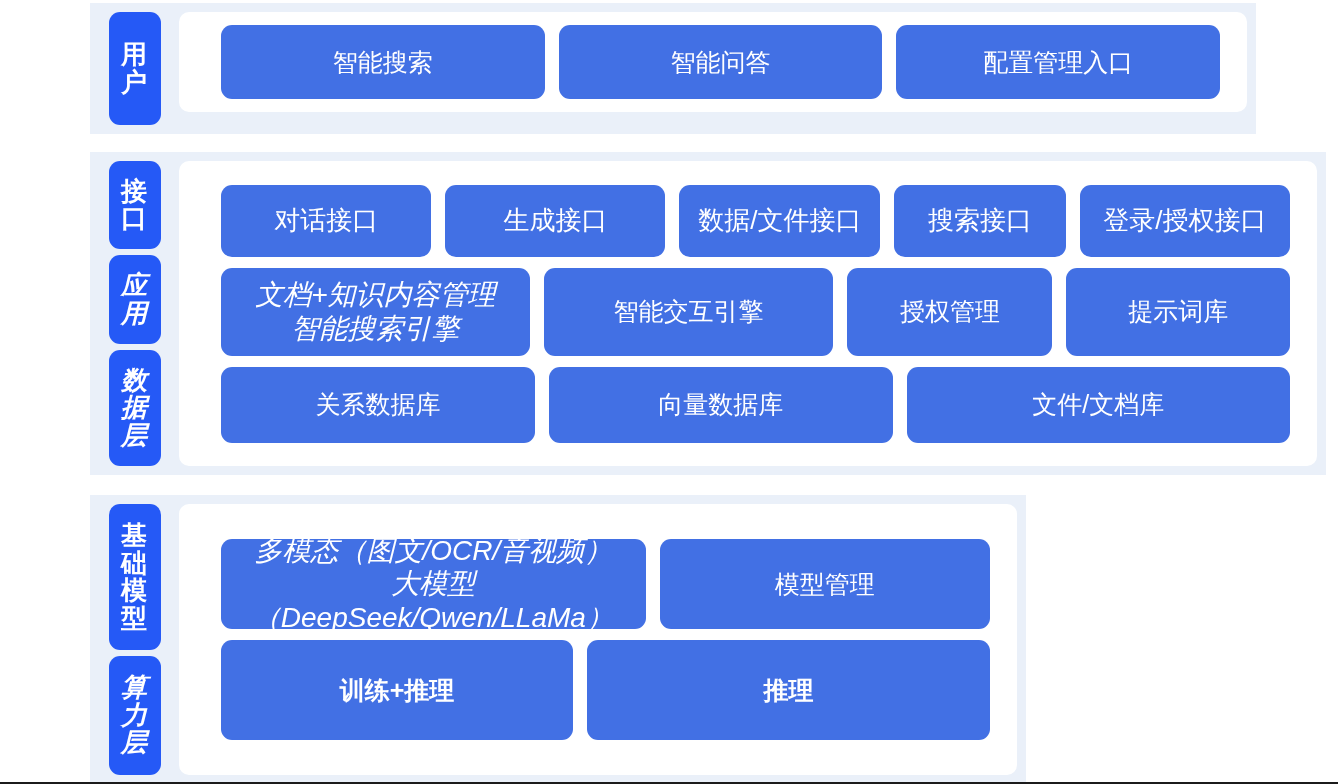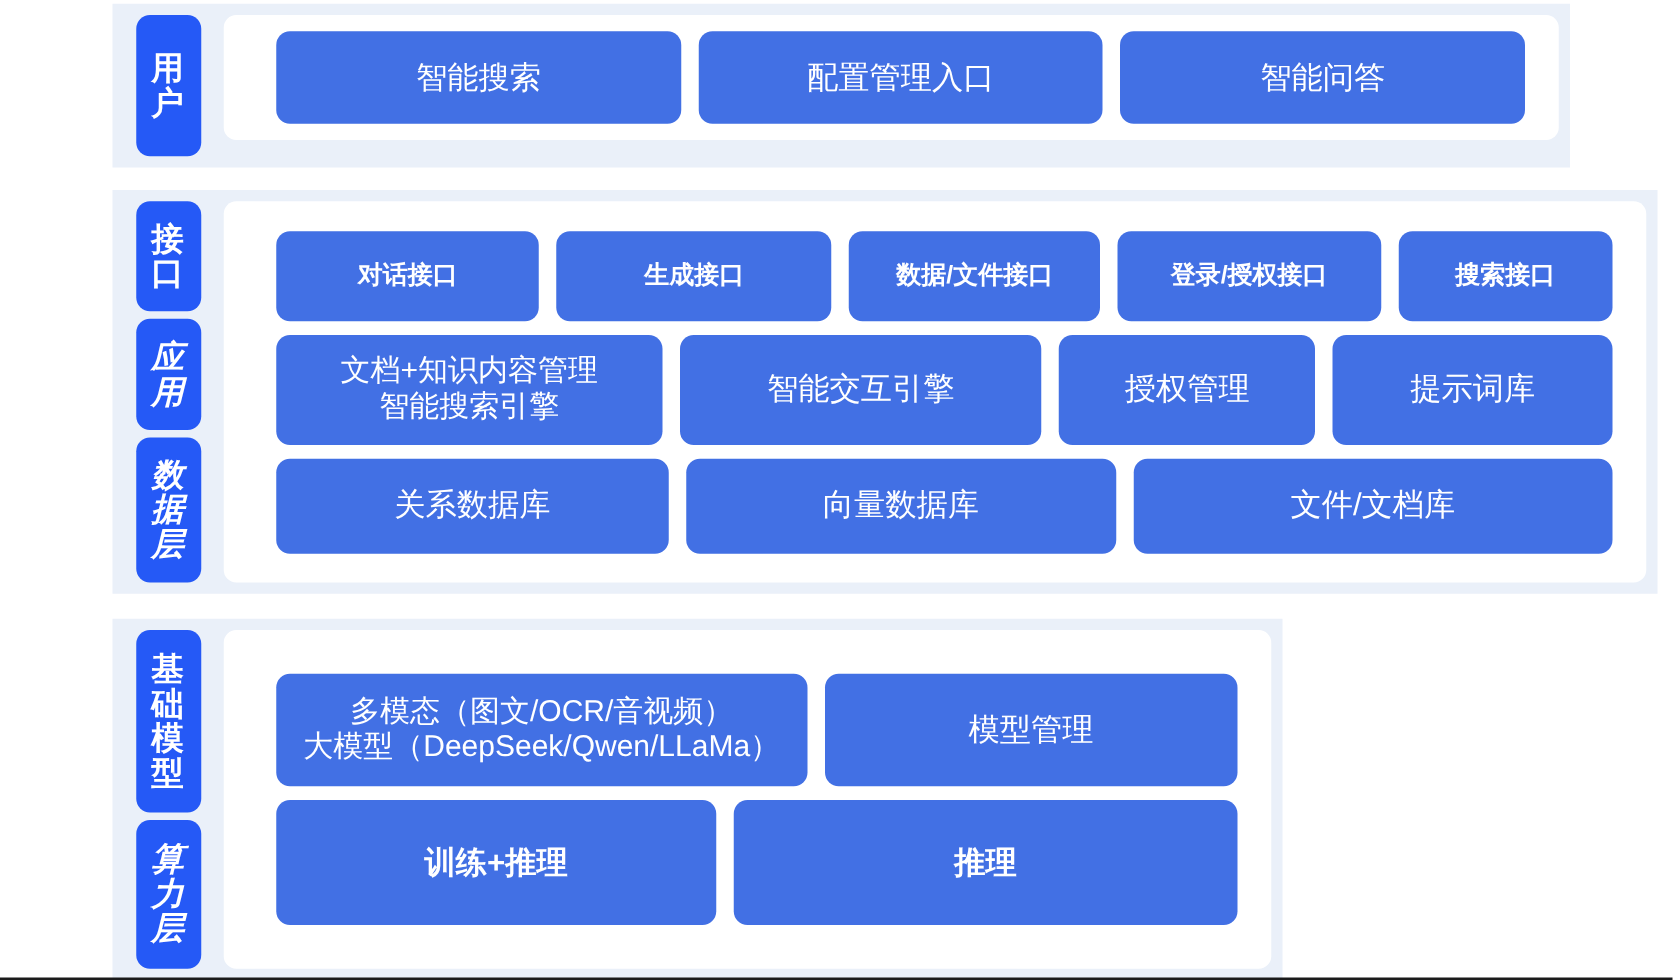--- a/index.html
+++ b/index.html
@@ -99,22 +99,22 @@
     justify-content: center;
     text-align: center;
     box-sizing: border-box;
     font-size: 25px;
     line-height: 1.22;
     padding: 4px 8px;
     white-space: pre-line;
   }
   .card + .card { margin-left: 14px; }
 
-  .card.small { font-size: 20px; font-weight: bold; }
-  .card.multiline { font-size: 24px; line-height: 1.18; }
+  .card.small { font-size: 26px; }
+  .card.multiline { font-size: 28px; line-height: 1.18; font-style: italic; }
 
   
   #band-user        { left: 90px; top: 3px;   width: 1166px; height: 131px; }
   #band-platform    { left: 90px; top: 152px; width: 1236px; height: 323px; }
   #band-foundation  { left: 90px; top: 495px; width: 936px; height: 289px; }
 
   #band-user .panel       { height: 100px; }
   #band-user .row         { height: 74px; }
   #band-user .card        { height: 74px; }
 
@@ -139,40 +139,40 @@
 
 <div id="diagram">
 
   <div class="band" id="band-user">
     <div class="tab-col">
       <div class="tab">用户</div>
     </div>
     <div class="panel">
       <div class="row">
         <div class="card" style="flex:1 1 0">智能搜索</div>
+        <div class="card" style="flex:1 1 0">智能问答</div>
         <div class="card" style="flex:1 1 0">配置管理入口</div>
-        <div class="card" style="flex:1 1 0">智能问答</div>
       </div>
     </div>
   </div>
 
   <div class="band" id="band-platform">
     <div class="tab-col">
       <div class="tab">接口</div>
       <div class="tab">应用</div>
       <div class="tab">数据层</div>
     </div>
     <div class="panel">
 
       <div class="row interface-row">
         <div class="card small" style="flex:20 1 0">对话接口</div>
         <div class="card small" style="flex:21 1 0">生成接口</div>
         <div class="card small" style="flex:19 1 0">数据/文件接口</div>
+        <div class="card small" style="flex:16 1 0">搜索接口</div>
         <div class="card small" style="flex:20 1 0">登录/授权接口</div>
-        <div class="card small" style="flex:16 1 0">搜索接口</div>
       </div>
 
       <div class="row app-row">
         <div class="card multiline" style="flex:31 1 0">文档+知识内容管理
 智能搜索引擎</div>
         <div class="card" style="flex:29 1 0">智能交互引擎</div>
         <div class="card" style="flex:20 1 0">授权管理</div>
         <div class="card" style="flex:22 1 0">提示词库</div>
       </div>
 

